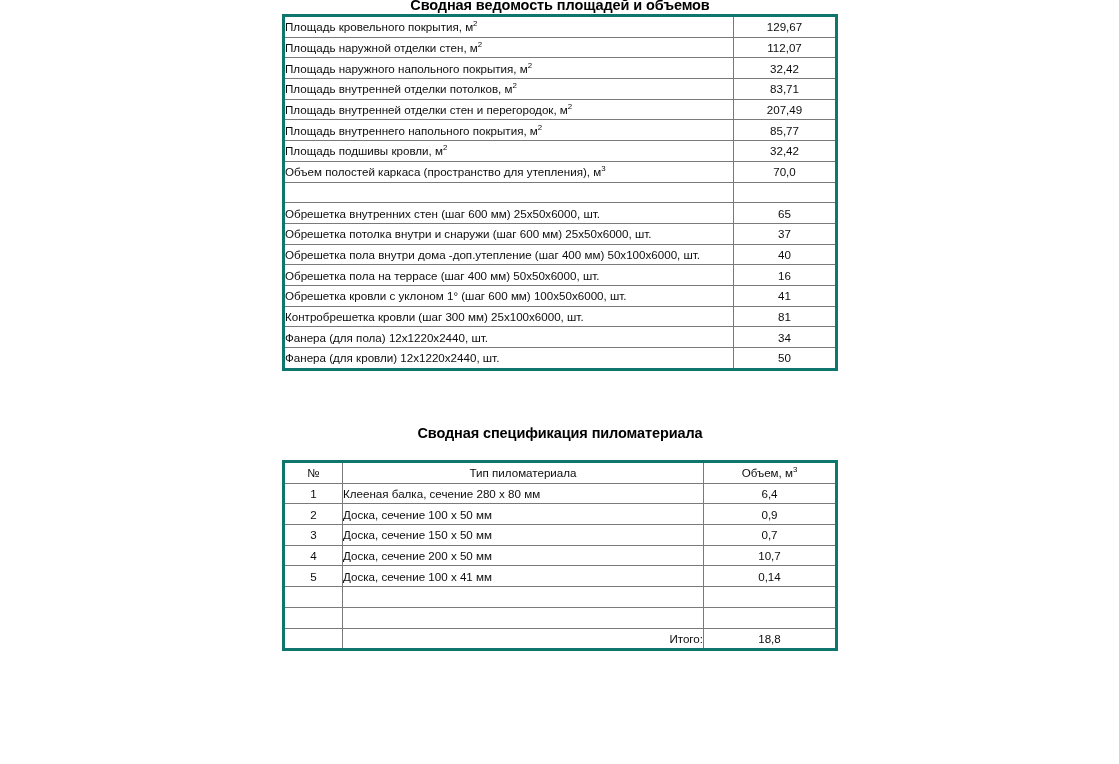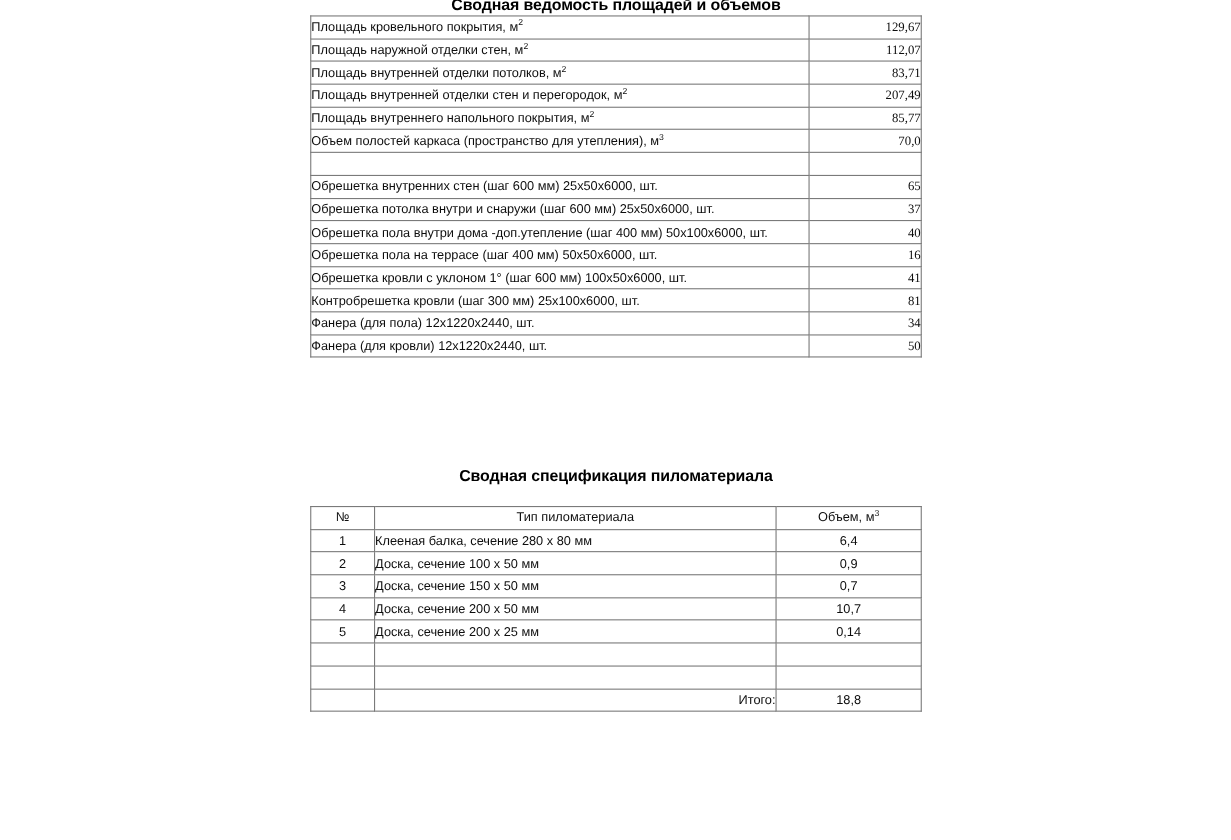--- a/index.html
+++ b/index.html
@@ -61,33 +61,32 @@
   }
   table.grid td, table.grid th {
     border: 1px solid #7a7a7a;
     padding: 0;
     height: 19.7px;
     vertical-align: middle;
     font-weight: normal;
   }
   
   table.grid {
-    border: 1px solid #0f766e;
+    border: 3px solid #0f766e;
   }
 
   .c-desc {
     text-align: left;
     padding-left: 4px;
     white-space: nowrap;
     overflow: hidden;
   }
   .c-val {
-    text-align: right;
+    text-align: center;
     width: 101px;
-    font-family: Liberation Serif, serif;
   }
   .c-num {
     text-align: center;
     width: 57px;
   }
   .c-vol {
     text-align: center;
     width: 131px;
   }
   .c-total-label {
@@ -128,30 +127,38 @@
         <tbody id="t1body">
             <tr>
               <td class="c-desc"><span>Площадь кровельного покрытия, м</span><sup>2</sup></td>
               <td class="c-val">129,67</td>
             </tr>
             <tr>
               <td class="c-desc"><span>Площадь наружной отделки стен, м</span><sup>2</sup></td>
               <td class="c-val">112,07</td>
             </tr>
             <tr>
+              <td class="c-desc"><span>Площадь наружного напольного покрытия, м</span><sup>2</sup></td>
+              <td class="c-val">32,42</td>
+            </tr>
+            <tr>
               <td class="c-desc"><span>Площадь внутренней отделки потолков, м</span><sup>2</sup></td>
               <td class="c-val">83,71</td>
             </tr>
             <tr>
               <td class="c-desc"><span>Площадь внутренней отделки стен и перегородок, м</span><sup>2</sup></td>
               <td class="c-val">207,49</td>
             </tr>
             <tr>
               <td class="c-desc"><span>Площадь внутреннего напольного покрытия, м</span><sup>2</sup></td>
               <td class="c-val">85,77</td>
+            </tr>
+            <tr>
+              <td class="c-desc"><span>Площадь подшивы кровли, м</span><sup>2</sup></td>
+              <td class="c-val">32,42</td>
             </tr>
             <tr>
               <td class="c-desc"><span>Объем полостей каркаса (пространство для утепления), м</span><sup>3</sup></td>
               <td class="c-val">70,0</td>
             </tr>
             <tr>
               <td class="c-desc"></td>
               <td class="c-val"></td>
             </tr>
             <tr>
@@ -218,21 +225,21 @@
             <td class="c-desc">Доска, сечение 150 х 50 мм</td>
             <td class="c-vol">0,7</td>
           </tr>
           <tr>
             <td class="c-num">4</td>
             <td class="c-desc">Доска, сечение 200 х 50 мм</td>
             <td class="c-vol">10,7</td>
           </tr>
           <tr>
             <td class="c-num">5</td>
-            <td class="c-desc">Доска, сечение 200 х 25 мм</td>
+            <td class="c-desc">Доска, сечение 100 х 41 мм</td>
             <td class="c-vol">0,14</td>
           </tr>
           <tr>
             <td class="c-num"></td>
             <td class="c-desc"></td>
             <td class="c-vol"></td>
           </tr>
           <tr>
             <td class="c-num"></td>
             <td class="c-desc"></td>

